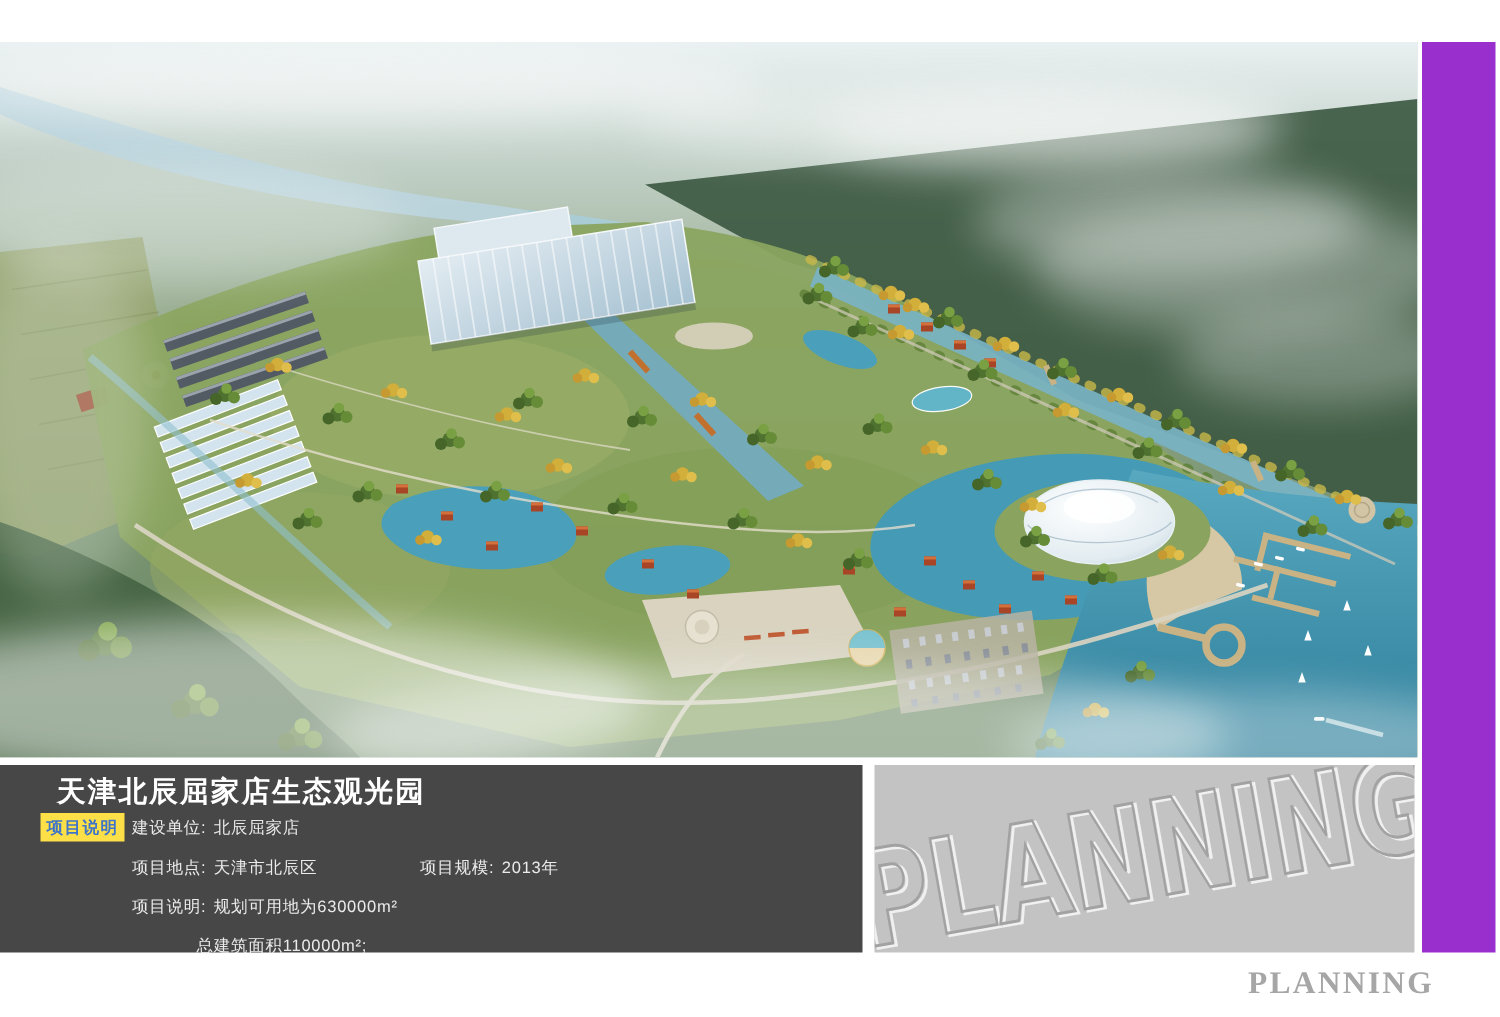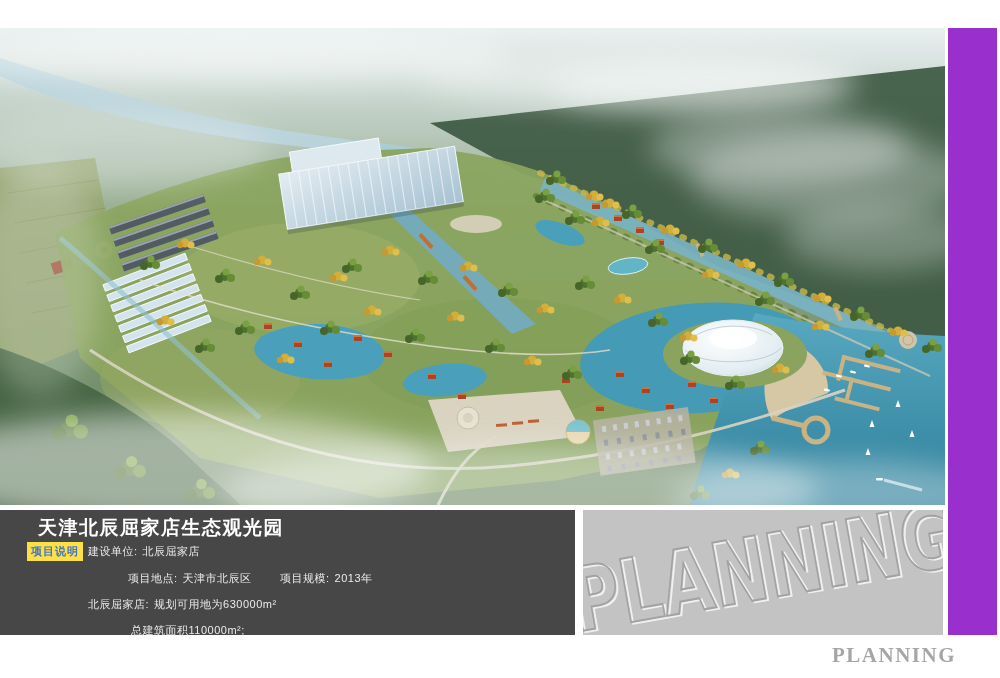--- a/index.html
+++ b/index.html
@@ -18,21 +18,21 @@
   .info-title{
     position:absolute;left:38px;top:5px;font-size:19px;font-weight:bold;color:#ffffff;letter-spacing:1.5px;white-space:nowrap;
   }
   .section-label{
     position:absolute;left:27px;top:32px;background:#fde047;color:#3e74c9;
     font-size:11px;font-weight:bold;padding:2px 4px;letter-spacing:1px;white-space:nowrap;
   }
   .info-row{position:absolute;font-size:11px;color:#ebebeb;white-space:nowrap;letter-spacing:0.5px;}
   .info-row .lbl{margin-right:5px;}
   .row-owner{left:88px;top:34px;}
-  .row-location{left:88px;top:61px;margin-left:40px;}
+  .row-location{left:88px;top:61px;}
   .row-design{left:280px;top:61px;}
   .row-scale{left:88px;top:87px;}
   .row-scale2{left:131px;top:113px;}
   
   .gray-panel{
     position:absolute;left:583px;top:510px;width:360px;height:125px;background:#c3c3c3;overflow:hidden;
   }
   
   .purple-bar{
     position:absolute;left:948px;top:28px;width:49px;height:607px;background:#9930cd;
@@ -349,21 +349,21 @@
 
     <div class="info-row row-location">
       <span class="lbl">项目地点:</span><span>天津市北辰区</span>
     </div>
 
     <div class="info-row row-design">
       <span class="lbl">项目规模:</span><span>2013年</span>
     </div>
 
     <div class="info-row row-scale">
-      <span class="lbl">北辰屈家店:</span><span>规划可用地为630000m²</span>
+      <span class="lbl">项目说明:</span><span>规划可用地为630000m²</span>
     </div>
 
     <div class="info-row row-scale2">
       <span>总建筑面积110000m²;</span>
     </div>
   </div>
 
   <div class="gray-panel">
     <svg width="360" height="125" viewBox="0 0 360 125">
       <g transform="rotate(-10 10 120)" font-family="DejaVu Sans, sans-serif" font-weight="bold" font-size="88">

